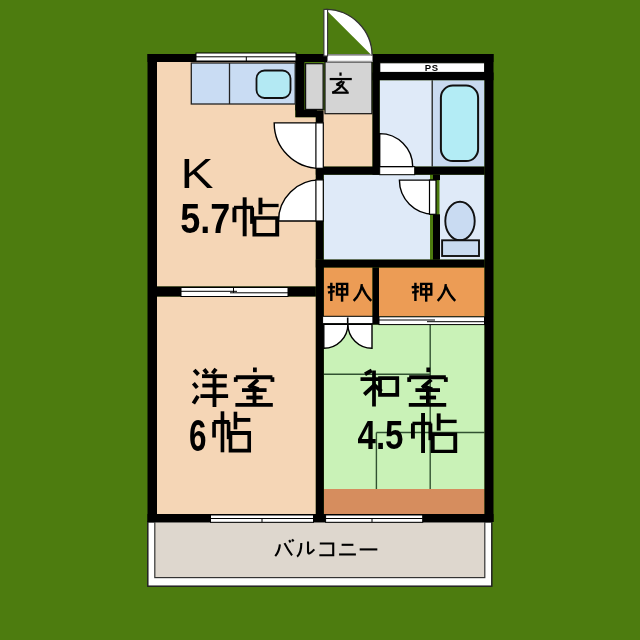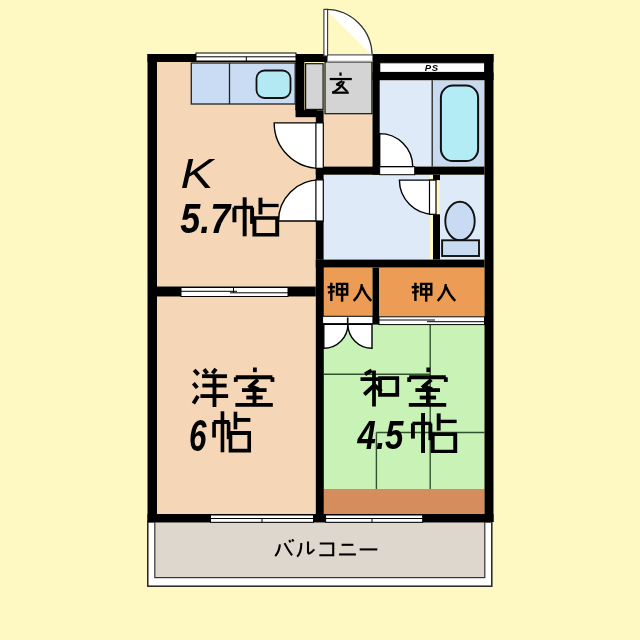--- a/index.html
+++ b/index.html
@@ -1,16 +1,16 @@
 <!DOCTYPE html>
 <html><head>
 <meta charset="utf-8">
 <style>
   html,body{margin:0;padding:0;background:#ffffff;}
-  .page{width:640px;height:640px;position:relative;background:#fef9c3;font-family:"Liberation Sans",sans-serif;font-style:italic;}
+  .page{width:640px;height:640px;position:relative;background:#4d7c0f;font-family:"Liberation Sans",sans-serif;}
   svg text{font-family:"Liberation Sans",sans-serif;}
 </style>
 </head>
 <body>
 <div class="page">
 <svg width="640" height="640" viewBox="0 0 640 640">
 <defs>
   <g id="kGen" fill="none">
     <path d="M49 2 V16"></path>
     <path d="M3 30 H97"></path>

